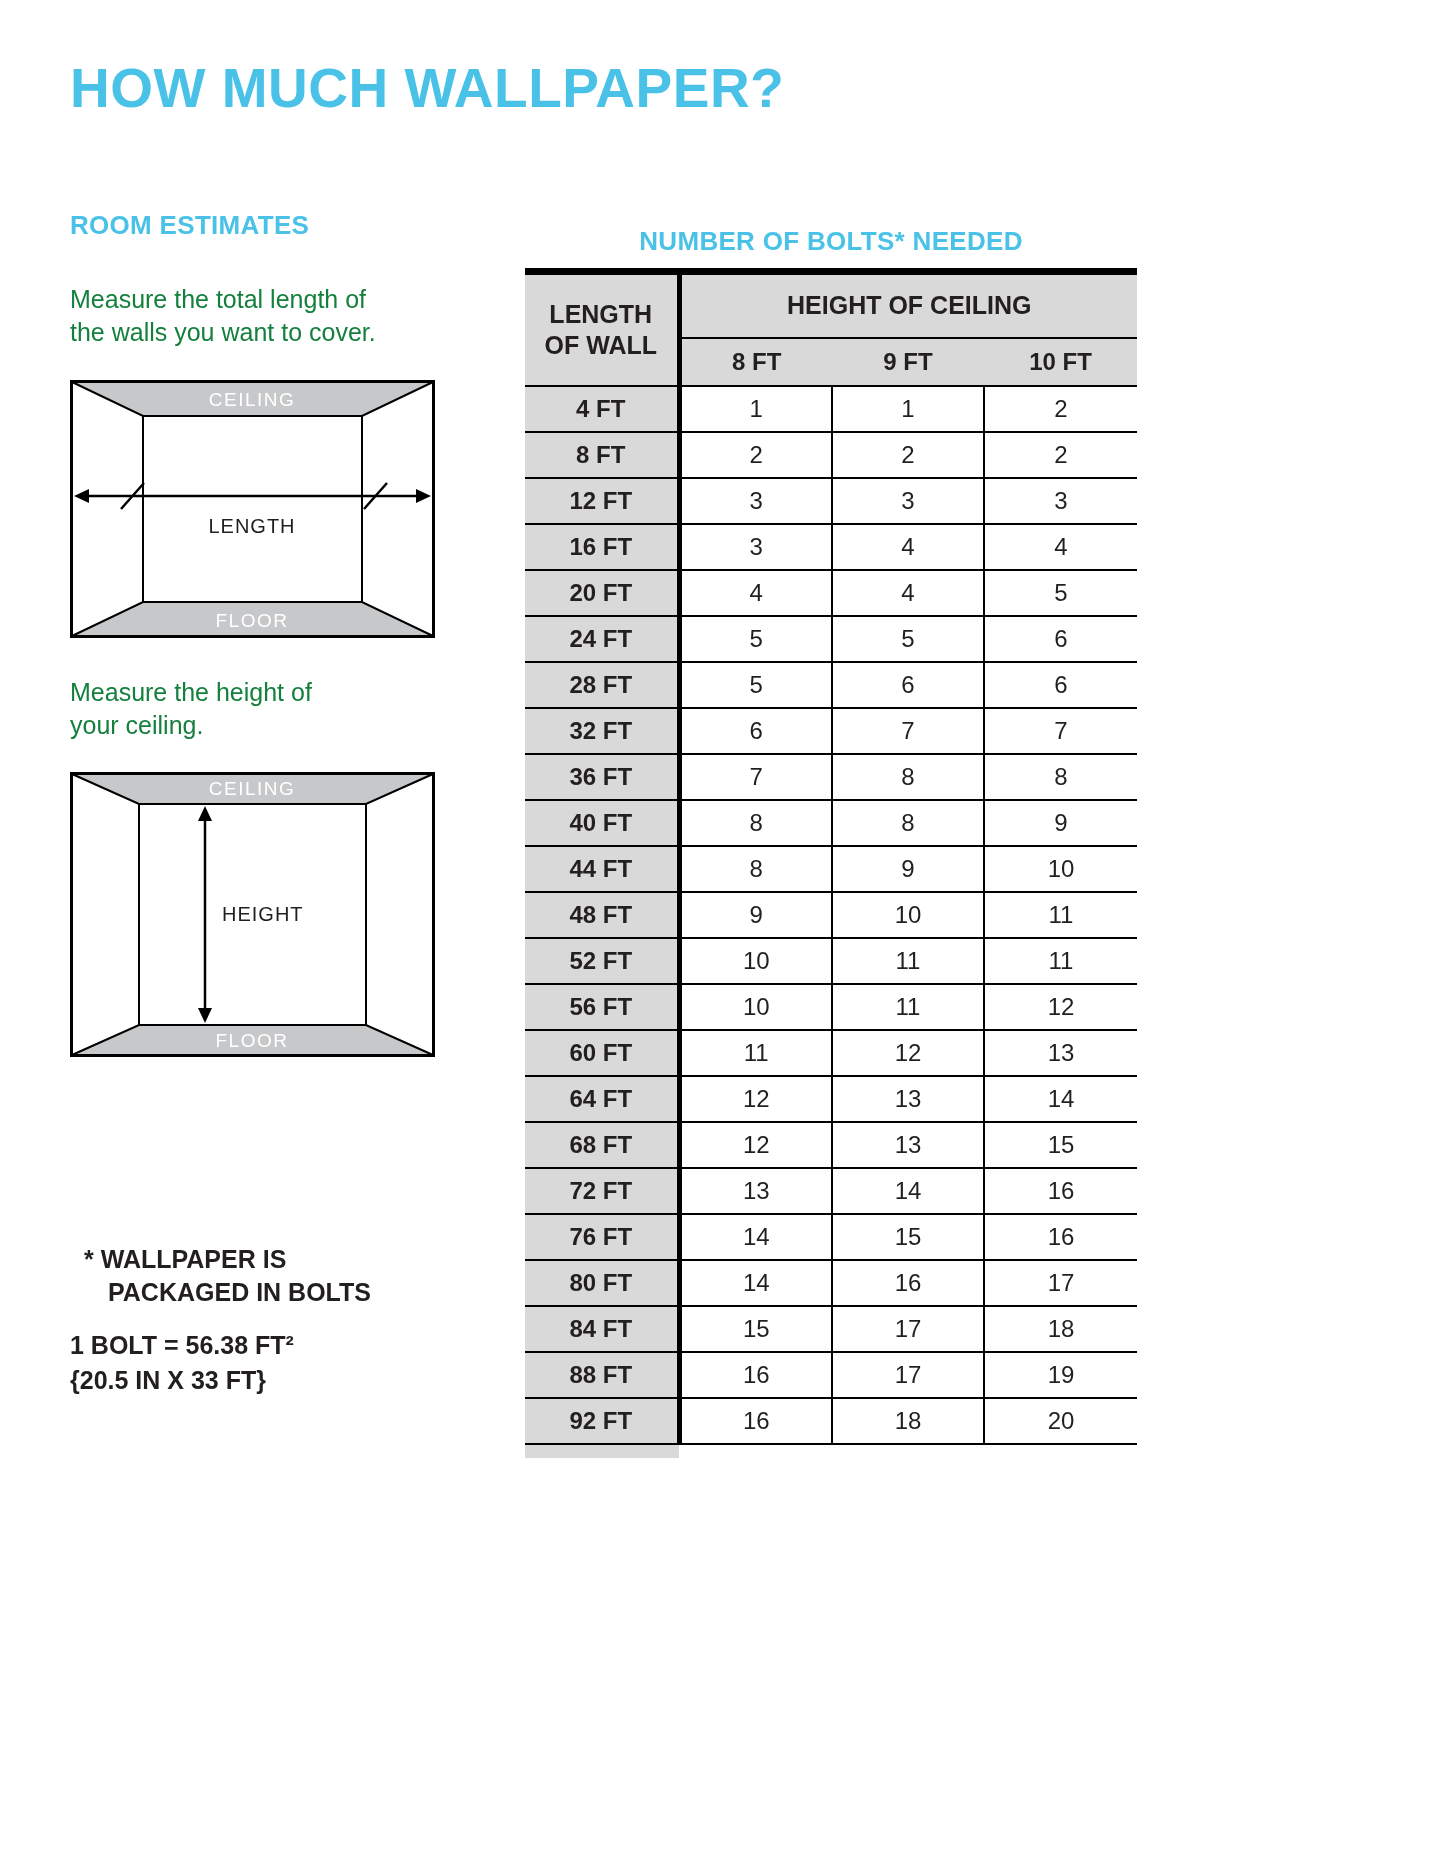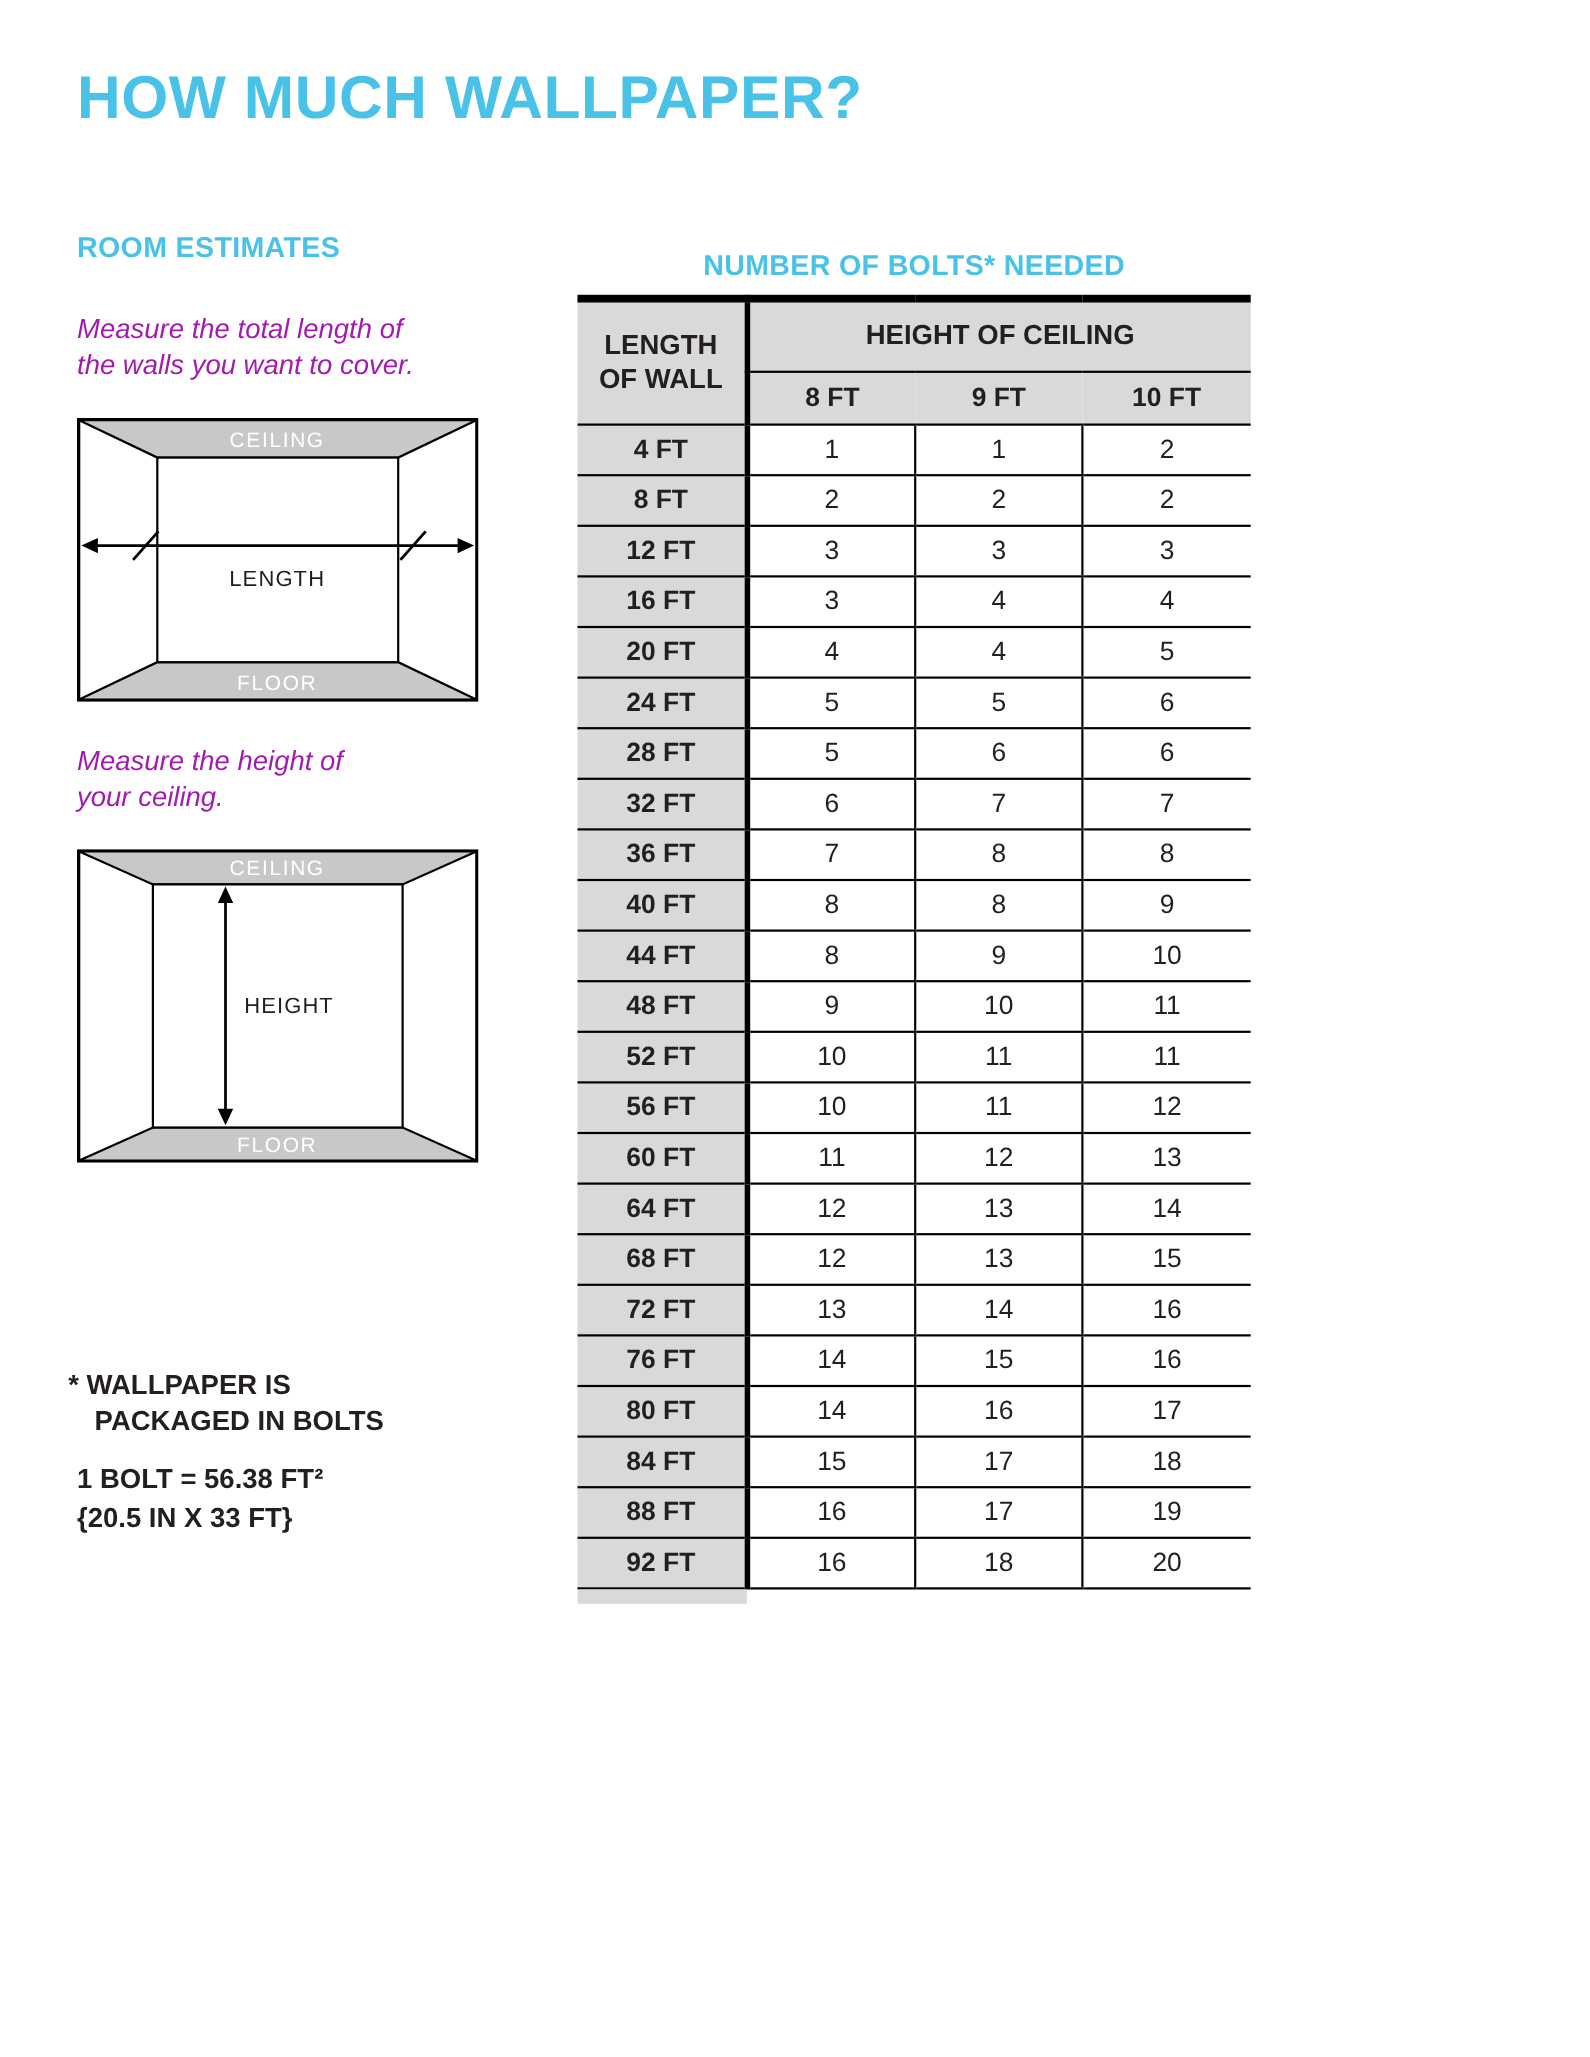--- a/index.html
+++ b/index.html
@@ -18,28 +18,28 @@
   }
 
   .sec-head {
     position:absolute; font-size:26px; font-weight:bold;
     color:var(--accent,#4ac2e8); letter-spacing:0.3px;
   }
   .room-estimates-head { left:70px; top:210px;text-align:center; }
   .table-head { left:525px; top:226px; width:612px; text-align:center; }
 
   .body-text {
-    position:absolute; left:70px; font-size:25px; line-height:1.32; color:#a21caf;font-style:italic;
+    position:absolute; left:70px; font-size:25px; line-height:1.32; color:#15803d;
   }
   .step1 { top:283px; width:334px; }
   .step2 { top:676px; width:270px; }
   .step3 { top:1070px; width:372px; }
 
   .footnote {
-    position:absolute; left:62px; top:1243px;
+    position:absolute; left:84px; top:1243px;
     font-size:25px; font-weight:bold; line-height:1.3;
   }
   .footnote .indent { display:block; margin-left:24px; }
 
   .bolt-info {
     position:absolute; left:70px; top:1328px;
     font-size:25px; font-weight:bold; line-height:1.38;
   }
 
   .diagram { position:absolute; left:70px; }

